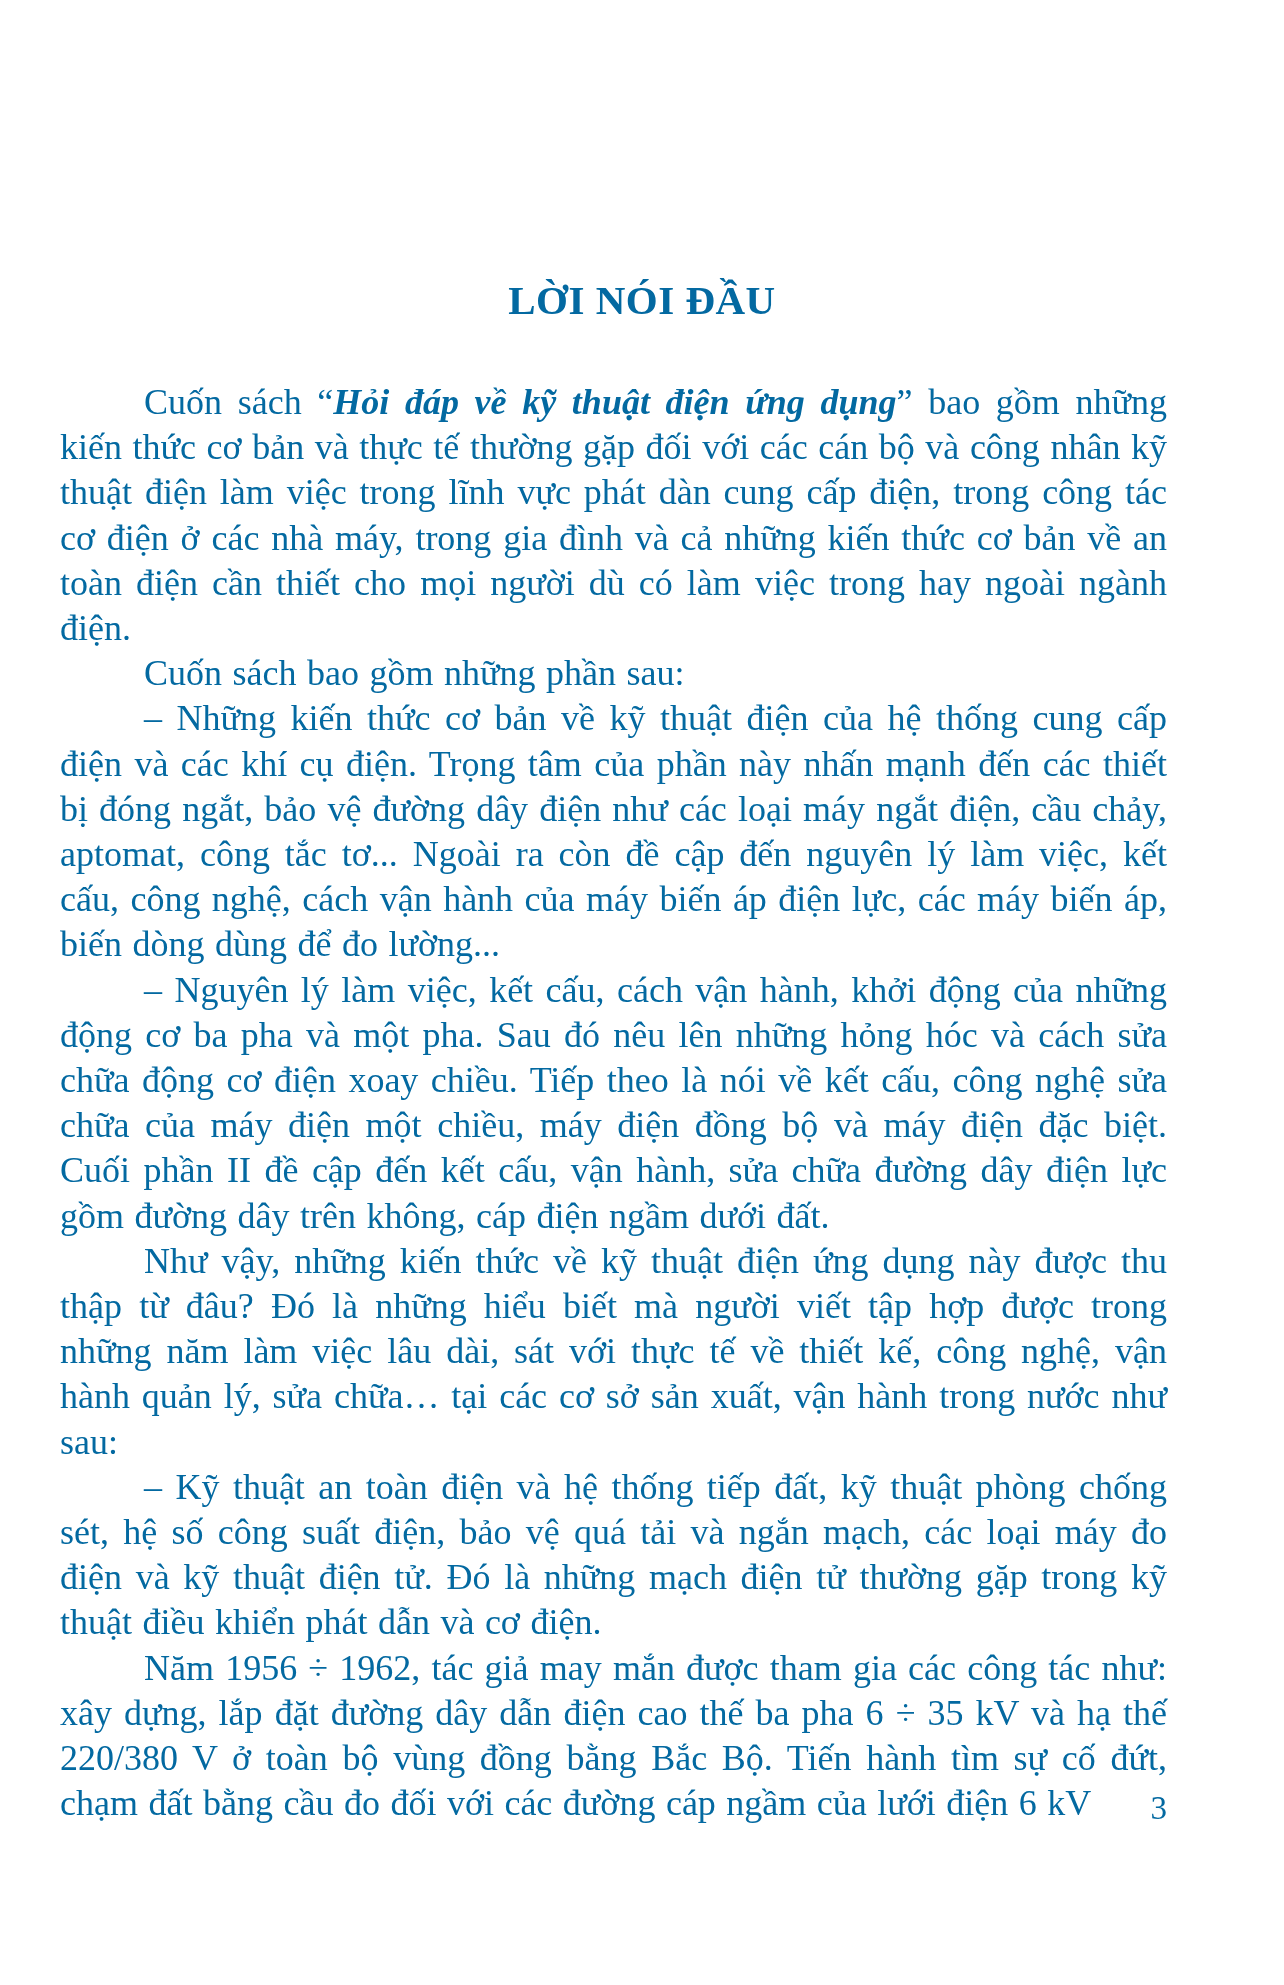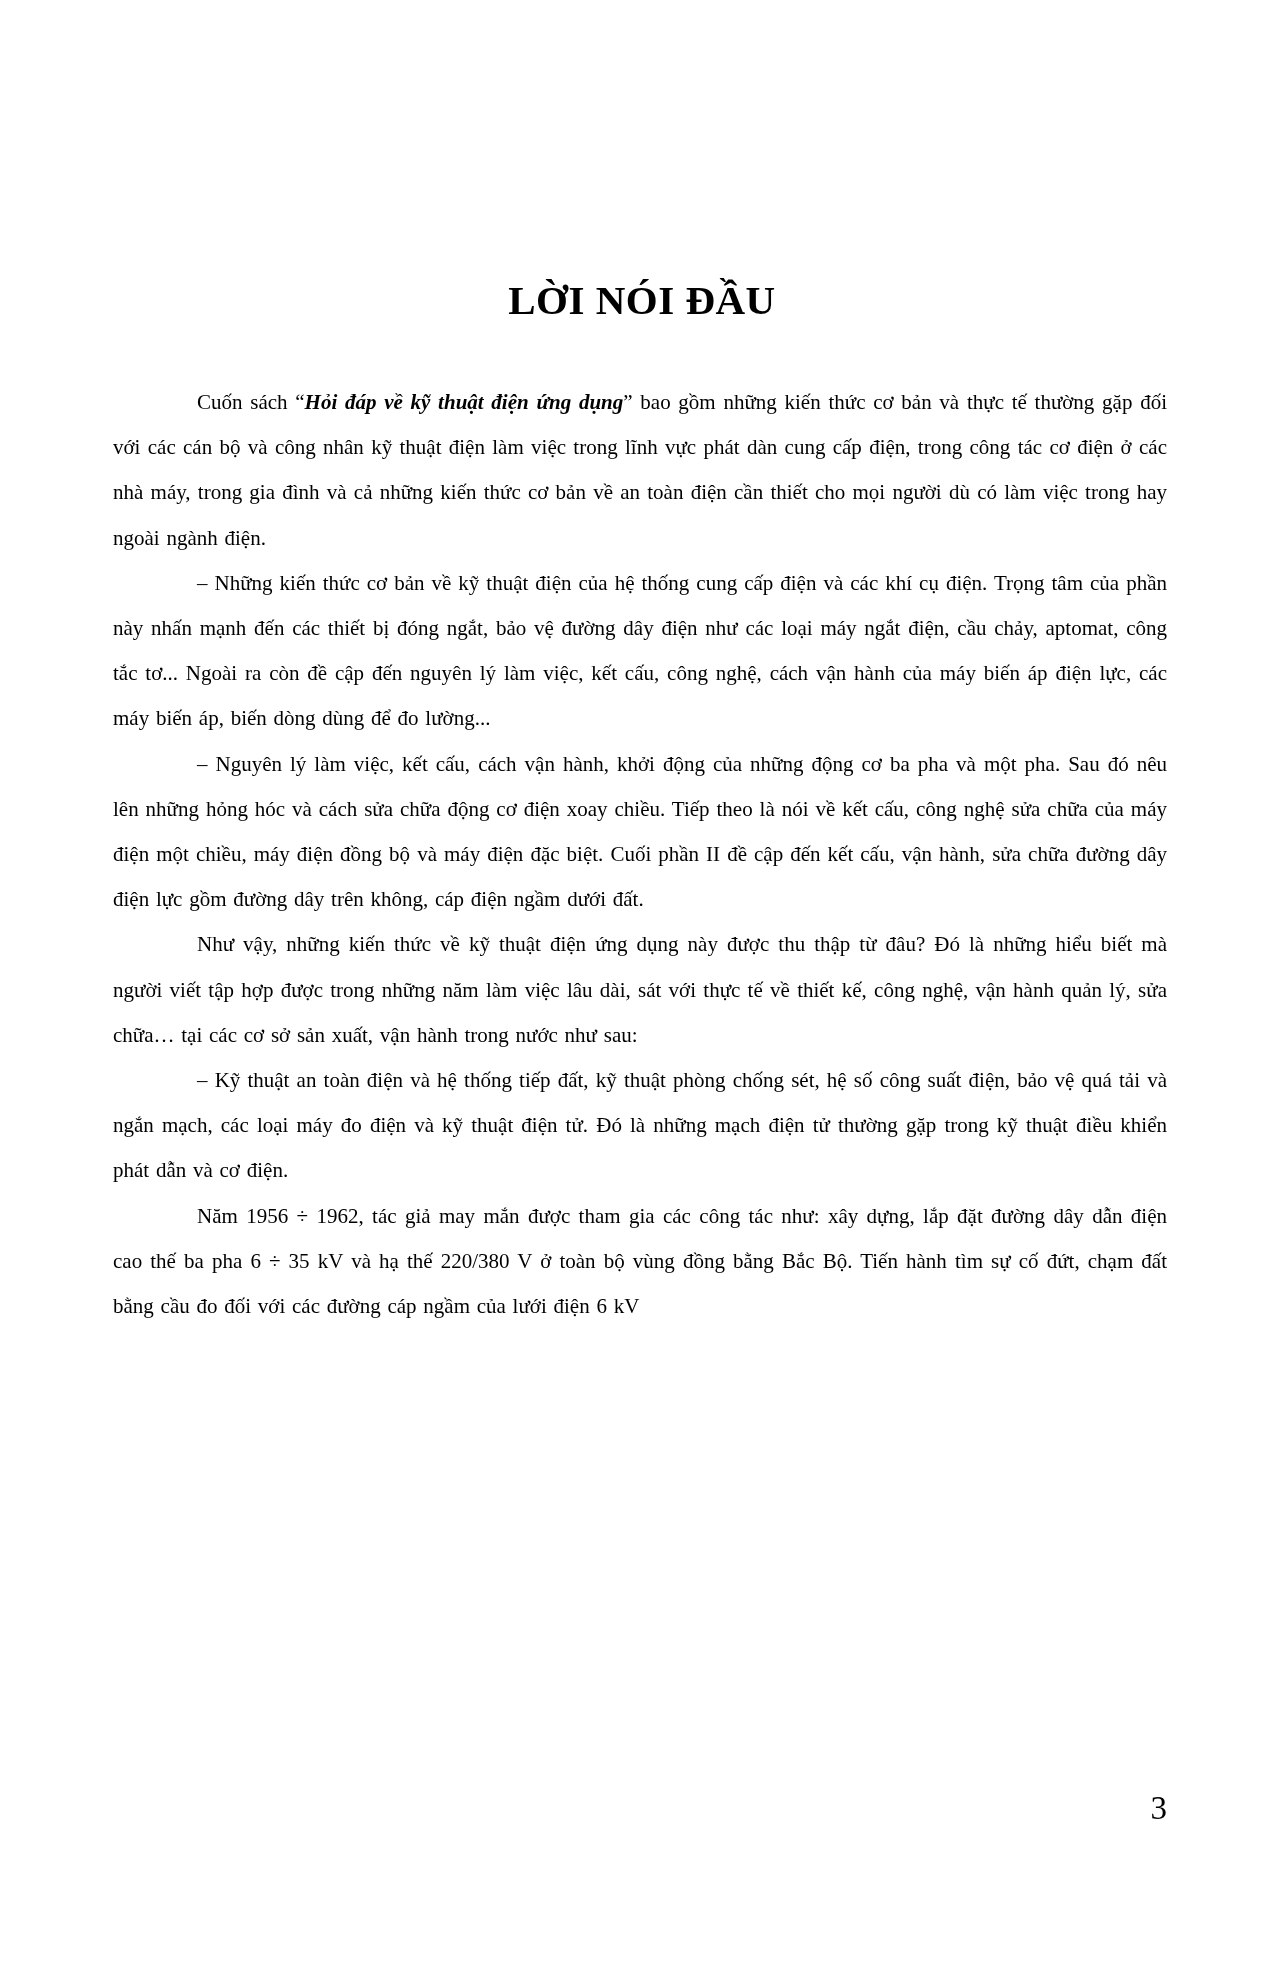--- a/index.html
+++ b/index.html
@@ -5,36 +5,36 @@
   html, body {
     margin: 0;
     padding: 0;
     background: #ffffff;
   }
   .page {
     position: relative;
     width: 1284px;
     height: 1985px;
     background: #ffffff;
-    color: #000000;
+    color: #0369a1;
     font-family: "Liberation Serif", "DejaVu Serif", serif;
     overflow: hidden;
   }
   .page-title {
     margin: 0;
     padding-top: 277px;
     text-align: center;
     font-size: 41px;
     line-height: 46px;
     font-weight: bold;
     letter-spacing: 0.5px;
   }
   .body-text {
-    margin: 57px 117px 0 113px;
-    font-size: 21px;
+    margin: 57px 117px 0 60px;
+    font-size: 36px;
     line-height: 45.2px;
     text-align: justify;
     word-spacing: 1.5px;
   }
   .body-text p {
     margin: 0;
     text-indent: 84px;
   }
   .seg-bold-italic {
     font-weight: bold;
@@ -49,20 +49,21 @@
   }
 </style>
 </head>
 <body>
 
 <div class="page">
   <h1 class="page-title">LỜI NÓI ĐẦU</h1>
 
   <div class="body-text" id="paragraphs">
       <p><span>Cuốn sách “</span><span class="seg-bold-italic">Hỏi đáp về kỹ thuật điện ứng dụng</span><span>” bao gồm những kiến thức cơ bản và thực tế thường gặp đối với các cán bộ và công nhân kỹ thuật điện làm việc trong lĩnh vực phát dàn cung cấp điện, trong công tác cơ điện ở các nhà máy, trong gia đình và cả những kiến thức cơ bản về an toàn điện cần thiết cho mọi người dù có làm việc trong hay ngoài ngành điện.</span></p>
+      <p><span>Cuốn sách bao gồm những phần sau:</span></p>
       <p><span>– Những kiến thức cơ bản về kỹ thuật điện của hệ thống cung cấp điện và các khí cụ điện. Trọng tâm của phần này nhấn mạnh đến các thiết bị đóng ngắt, bảo vệ đường dây điện như các loại máy ngắt điện, cầu chảy, aptomat, công tắc tơ... Ngoài ra còn đề cập đến nguyên lý làm việc, kết cấu, công nghệ, cách vận hành của máy biến áp điện lực, các máy biến áp, biến dòng dùng để đo lường...</span></p>
       <p><span>– Nguyên lý làm việc, kết cấu, cách vận hành, khởi động của những động cơ ba pha và một pha. Sau đó nêu lên những hỏng hóc và cách sửa chữa động cơ điện xoay chiều. Tiếp theo là nói về kết cấu, công nghệ sửa chữa của máy điện một chiều, máy điện đồng bộ và máy điện đặc biệt. Cuối phần II đề cập đến kết cấu, vận hành, sửa chữa đường dây điện lực gồm đường dây trên không, cáp điện ngầm dưới đất.</span></p>
       <p><span>Như vậy, những kiến thức về kỹ thuật điện ứng dụng này được thu thập từ đâu? Đó là những hiểu biết mà người viết tập hợp được trong những năm làm việc lâu dài, sát với thực tế về thiết kế, công nghệ, vận hành quản lý, sửa chữa… tại các cơ sở sản xuất, vận hành trong nước như sau:</span></p>
       <p><span>– Kỹ thuật an toàn điện và hệ thống tiếp đất, kỹ thuật phòng chống sét, hệ số công suất điện, bảo vệ quá tải và ngắn mạch, các loại máy đo điện và kỹ thuật điện tử. Đó là những mạch điện tử thường gặp trong kỹ thuật điều khiển phát dẫn và cơ điện.</span></p>
       <p><span>Năm 1956 ÷ 1962, tác giả may mắn được tham gia các công tác như: xây dựng, lắp đặt đường dây dẫn điện cao thế ba pha 6 ÷ 35 kV và hạ thế 220/380 V ở toàn bộ vùng đồng bằng Bắc Bộ. Tiến hành tìm sự cố đứt, chạm đất bằng cầu đo đối với các đường cáp ngầm của lưới điện 6 kV</span></p>
     </div>
 
   <div class="page-number">3</div>
 </div>
 

